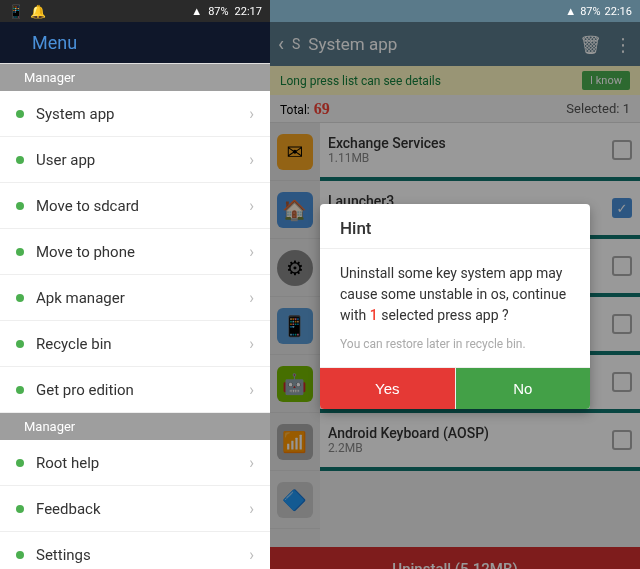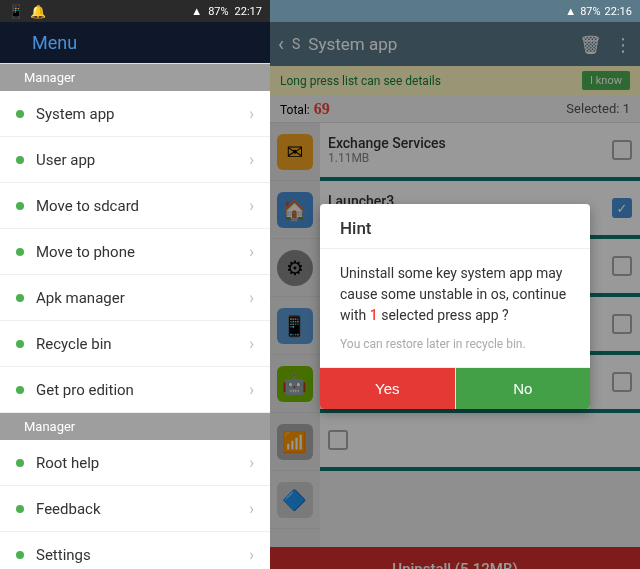--- a/index.html
+++ b/index.html
@@ -521,20 +521,24 @@
         <div class="app-checkbox"></div>
       </div>
       <div class="app-entry">
         <div class="app-entry-info">
           <div class="app-entry-name" style="color:#bbb;">App5</div>
           <div class="app-entry-size" style="color:#ccc;">5.6MB</div>
         </div>
         <div class="app-checkbox"></div>
       </div>
       <div class="app-entry">
+        <div class="app-entry-info">
+          <div class="app-entry-name">Android Keyboard (AOSP)</div>
+          <div class="app-entry-size">2.2MB</div>
+        </div>
         <div class="app-checkbox"></div>
       </div>
     </div>
   </div>
 
   <div class="uninstall-bar">
     <span class="uninstall-text">Uninstall (5.12MB)</span>
   </div>
 
   <div class="dialog-overlay">

